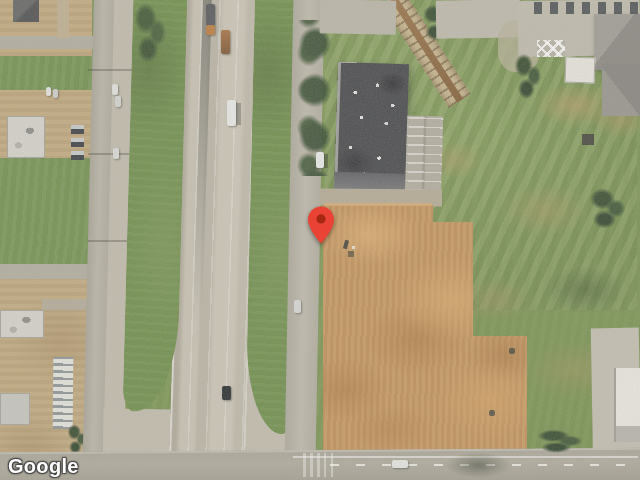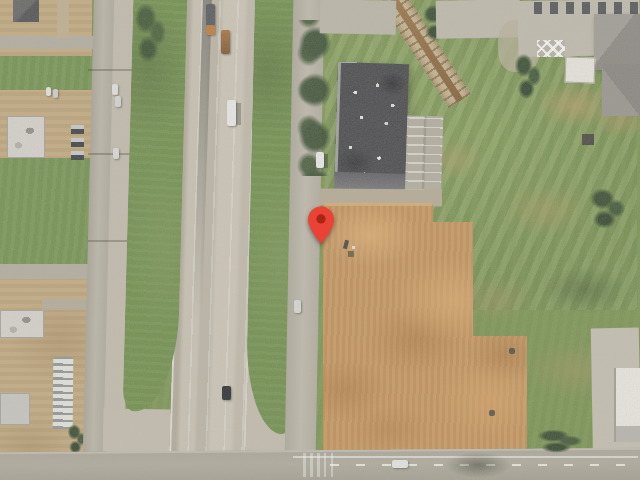--- a/index.html
+++ b/index.html
@@ -253,14 +253,15 @@
       <feColorMatrix type="matrix" values="0 0 0 0 0.45  0 0 0 0 0.44  0 0 0 0 0.38  0.35 0.35 0.35 0 0"></feColorMatrix>
       </filter>
     <rect width="640" height="480" filter="url(#g)" opacity="0.4"></rect>
   </svg>
 
   <svg class="a" id="pin" width="26" height="38" viewBox="0 0 28 40" style="left:308px;top:206px">
     <path class="pin-body" d="M14 0C6.27 0 0 6.27 0 14c0 10.5 14 26 14 26s14-15.5 14-26C28 6.27 21.73 0 14 0z" fill="#EA4335"></path>
     <circle class="pin-inner" cx="14" cy="13.5" r="5" fill="#A52714"></circle>
   </svg>
 
+  <div class="a google-logo">Google</div>
 
 </div>
 
 </body></html>

